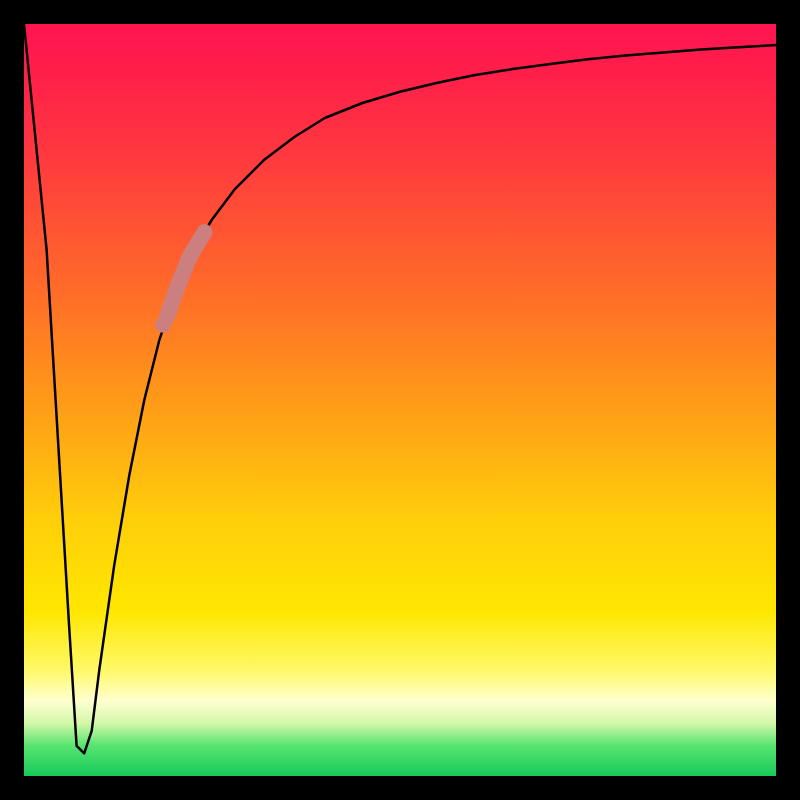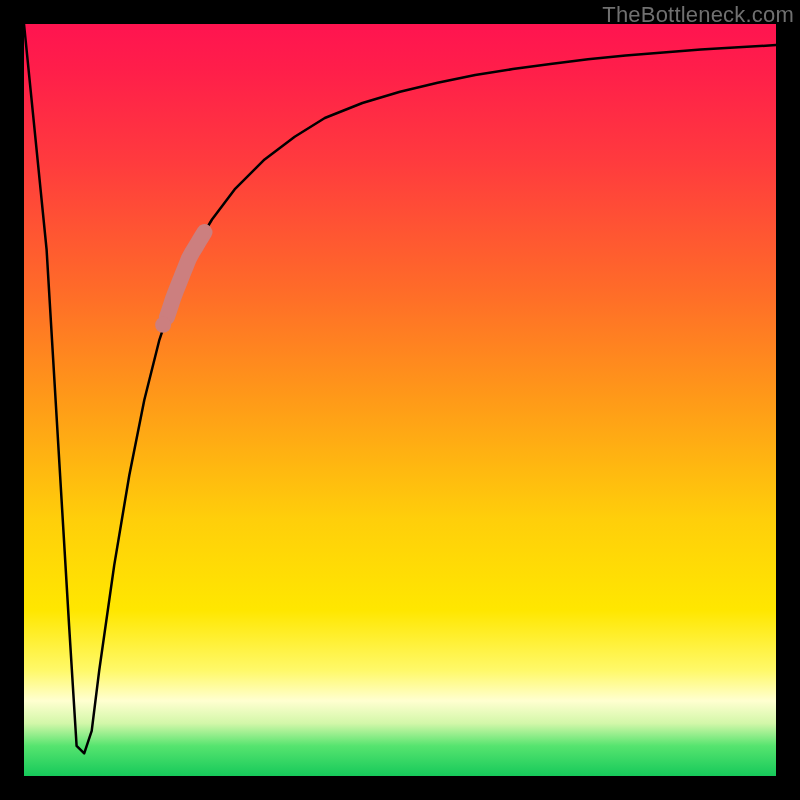--- a/index.html
+++ b/index.html
@@ -72,21 +72,20 @@
     stroke-linecap: round;
   }
   .highlight-dot {
     fill: #cc7f7f;
   }
 </style>
 </head>
 <body>
 
 <div class="frame">
-  <div class="watermark">TheBottleneck.com</div>
 
   <div class="plot-area">
     <svg class="curve" viewBox="0 0 752 752">
       <path class="main-curve" d="M0.0 0.0 L22.6 225.6 L45.1 601.6 L52.6 721.9 L60.2 729.4 L67.7 706.9 L75.2 646.7 L90.2 541.4 L105.3 451.2 L120.3 376.0 L135.4 315.8 L150.4 270.7 L165.4 233.1 L188.0 195.5 L210.6 165.4 L240.6 135.4 L270.7 112.8 L300.8 94.0 L338.4 79.0 L376.0 67.7 L413.6 58.7 L451.2 51.1 L488.8 45.1 L526.4 39.9 L564.0 35.3 L601.6 31.6 L639.2 28.6 L676.8 25.6 L714.4 23.3 L752.0 21.1"></path>
       <path class="highlight-stroke" d="M142.9 293.3 L146.0 283.9 L149.1 274.5 L152.3 266.0 L155.4 258.2 L158.5 250.4 L161.7 242.5 L164.8 234.7 L167.9 228.9 L171.1 223.7 L174.2 218.5 L177.3 213.3 L180.5 208.1"></path>
       <circle class="highlight-dot" r="8" cx="139.1" cy="300.8"></circle>
     </svg>
   </div>
 </div>
 

